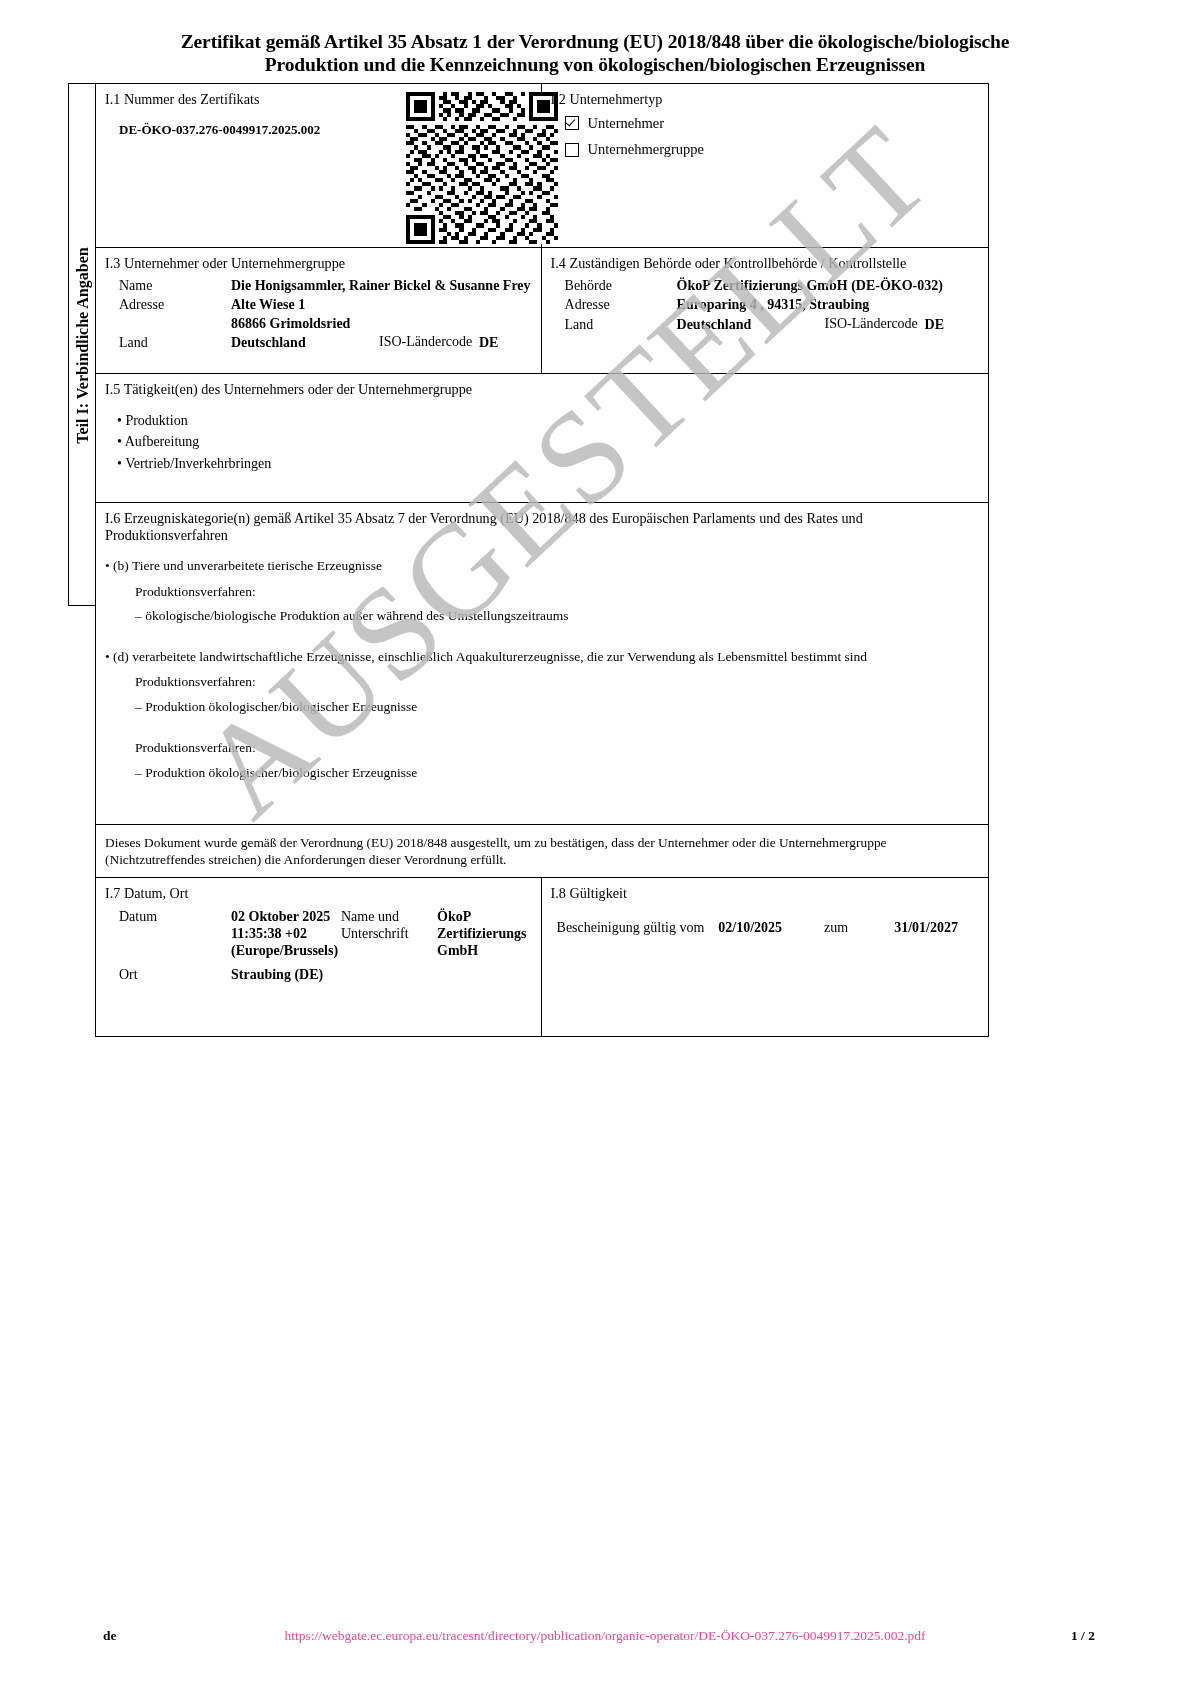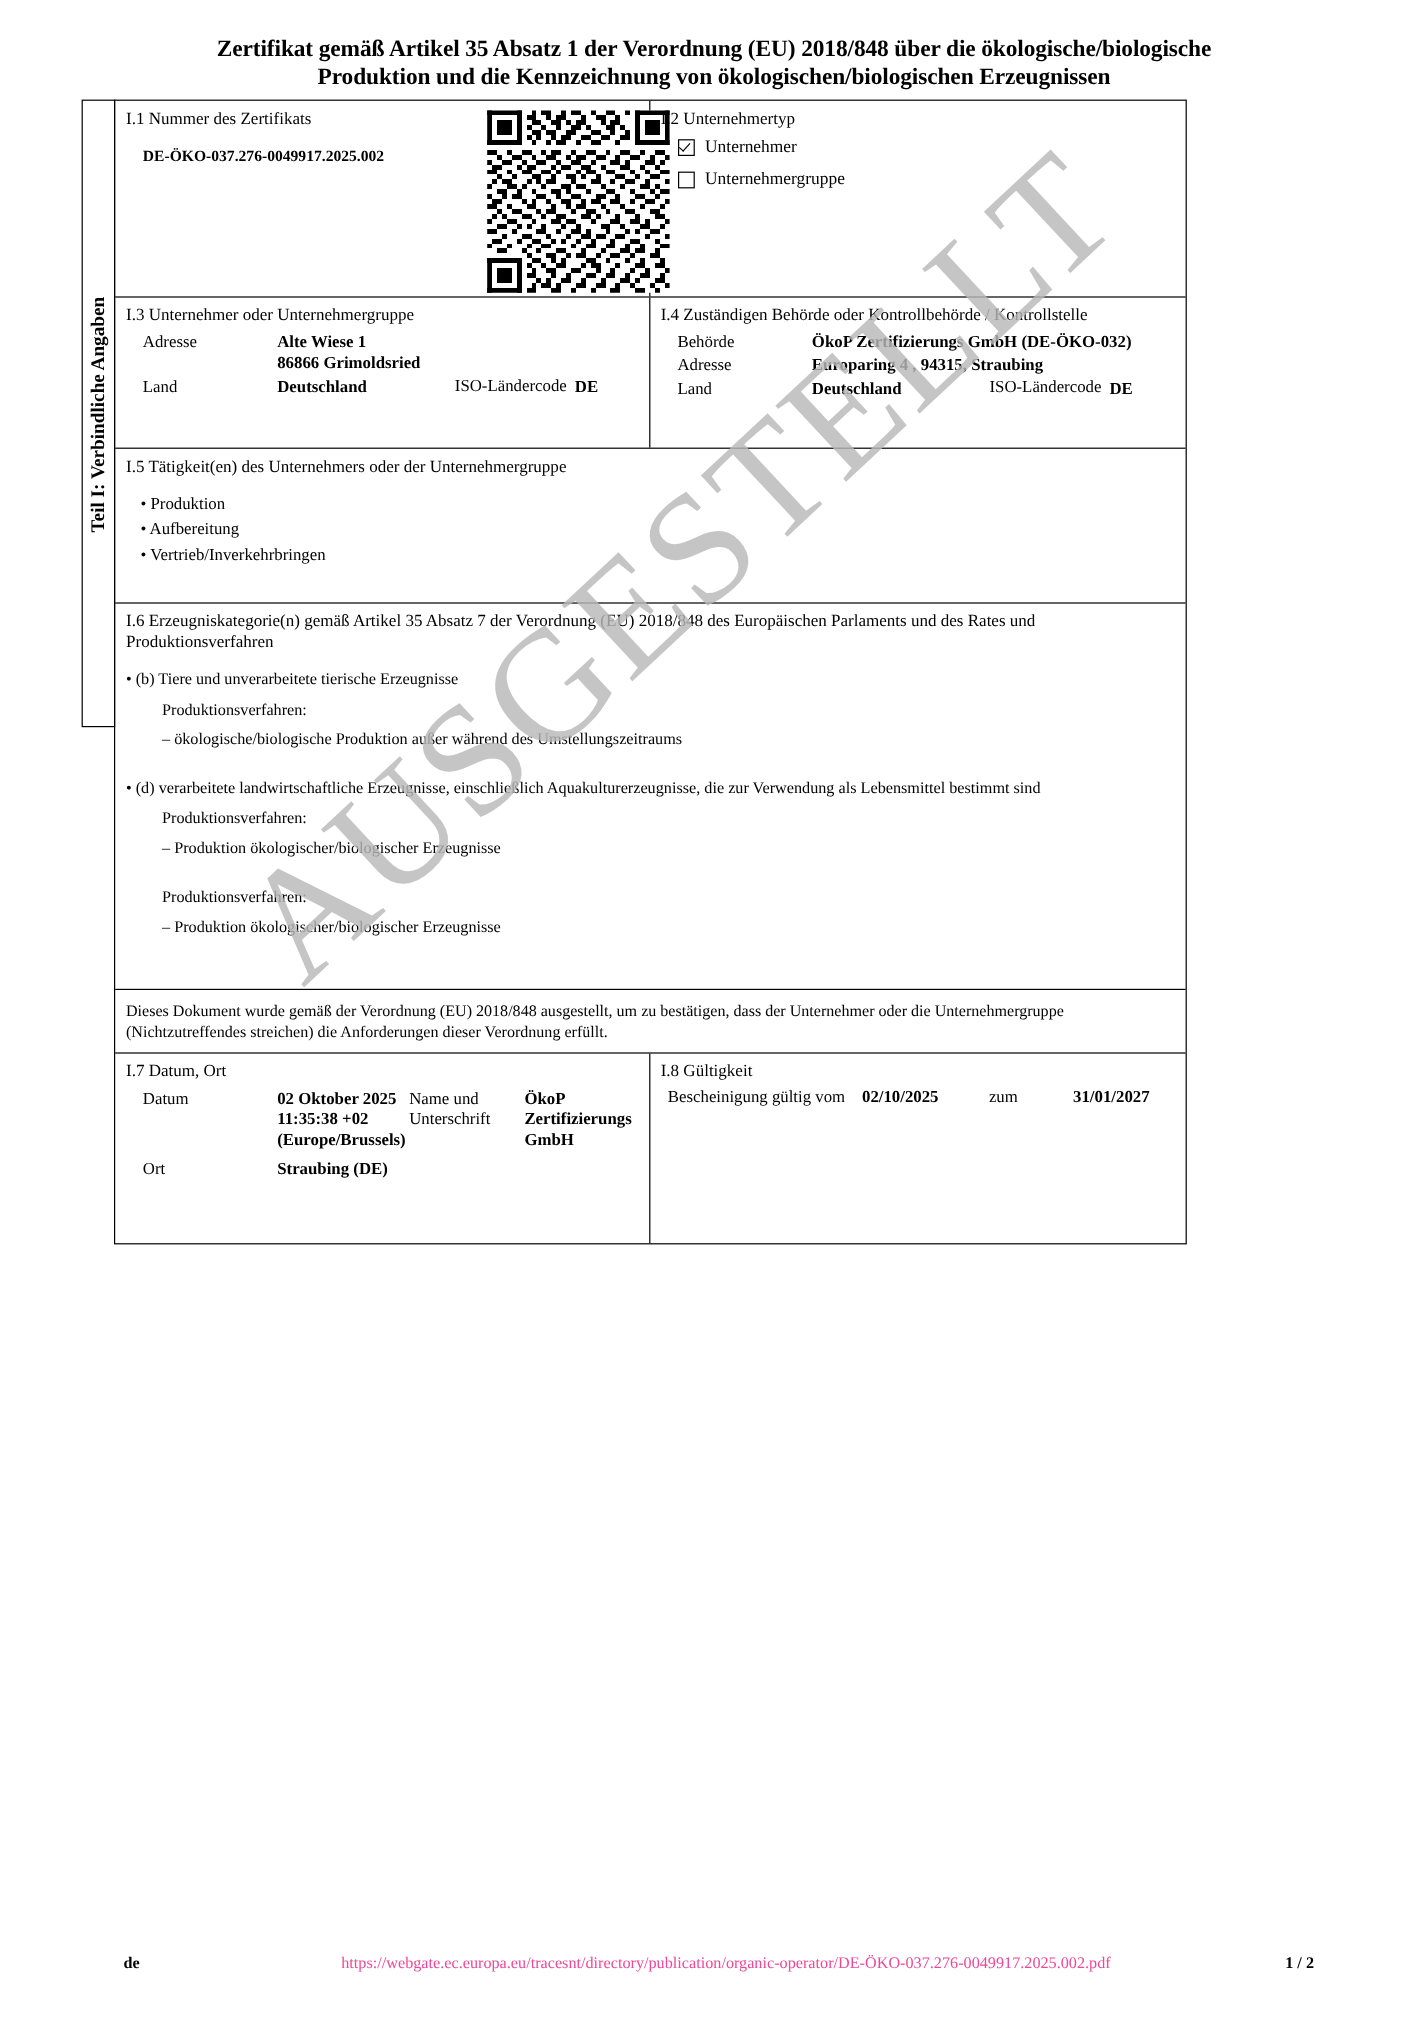--- a/index.html
+++ b/index.html
@@ -218,21 +218,21 @@
   .sig-col-d { flex: 1 1 auto; font-size: 14px; font-weight: bold; line-height: 1.2; }
   .ort-row { display: flex; padding-left: 14px; margin-top: 10px; font-size: 14px; }
   .ort-row .lbl { width: 112px; flex: 0 0 112px; }
   .ort-row .val { font-weight: bold; }
 
   
   .valid-row {
     display: flex;
     align-items: baseline;
     font-size: 14px;
-    margin-top: 4px;
+    margin-top: 17px;
     padding-left: 6px;
   }
   .valid-row .vlbl { margin-right: 14px; }
   .valid-row .vdate { font-weight: bold; margin-right: 42px; }
   .valid-row .vmid { margin-right: 46px; }
   .valid-row .vdate2 { font-weight: bold; }
 
   
   .qr {
     position: absolute;
@@ -649,20 +649,24 @@
           <span>Unternehmergruppe</span>
         </div>
       </div>
     </div>
   </div>
 
   <div class="row bdr-b">
     <div class="cell left" style="height:125px;">
       <div class="sec-head">I.3 Unternehmer oder Unternehmergruppe</div>
       <div class="field">
+        <span class="lbl">Name</span>
+        <span class="val">Die Honigsammler, Rainer Bickel &amp; Susanne Frey</span>
+      </div>
+      <div class="field">
         <span class="lbl">Adresse</span>
         <span class="val">
           <span>Alte Wiese 1</span><br>
           <span>86866 Grimoldsried</span>
         </span>
       </div>
       <div class="field">
         <span class="lbl">Land</span>
         <span class="val" style="flex:0 0 148px;">Deutschland</span>
         <span class="lbl2">ISO-Ländercode</span>

